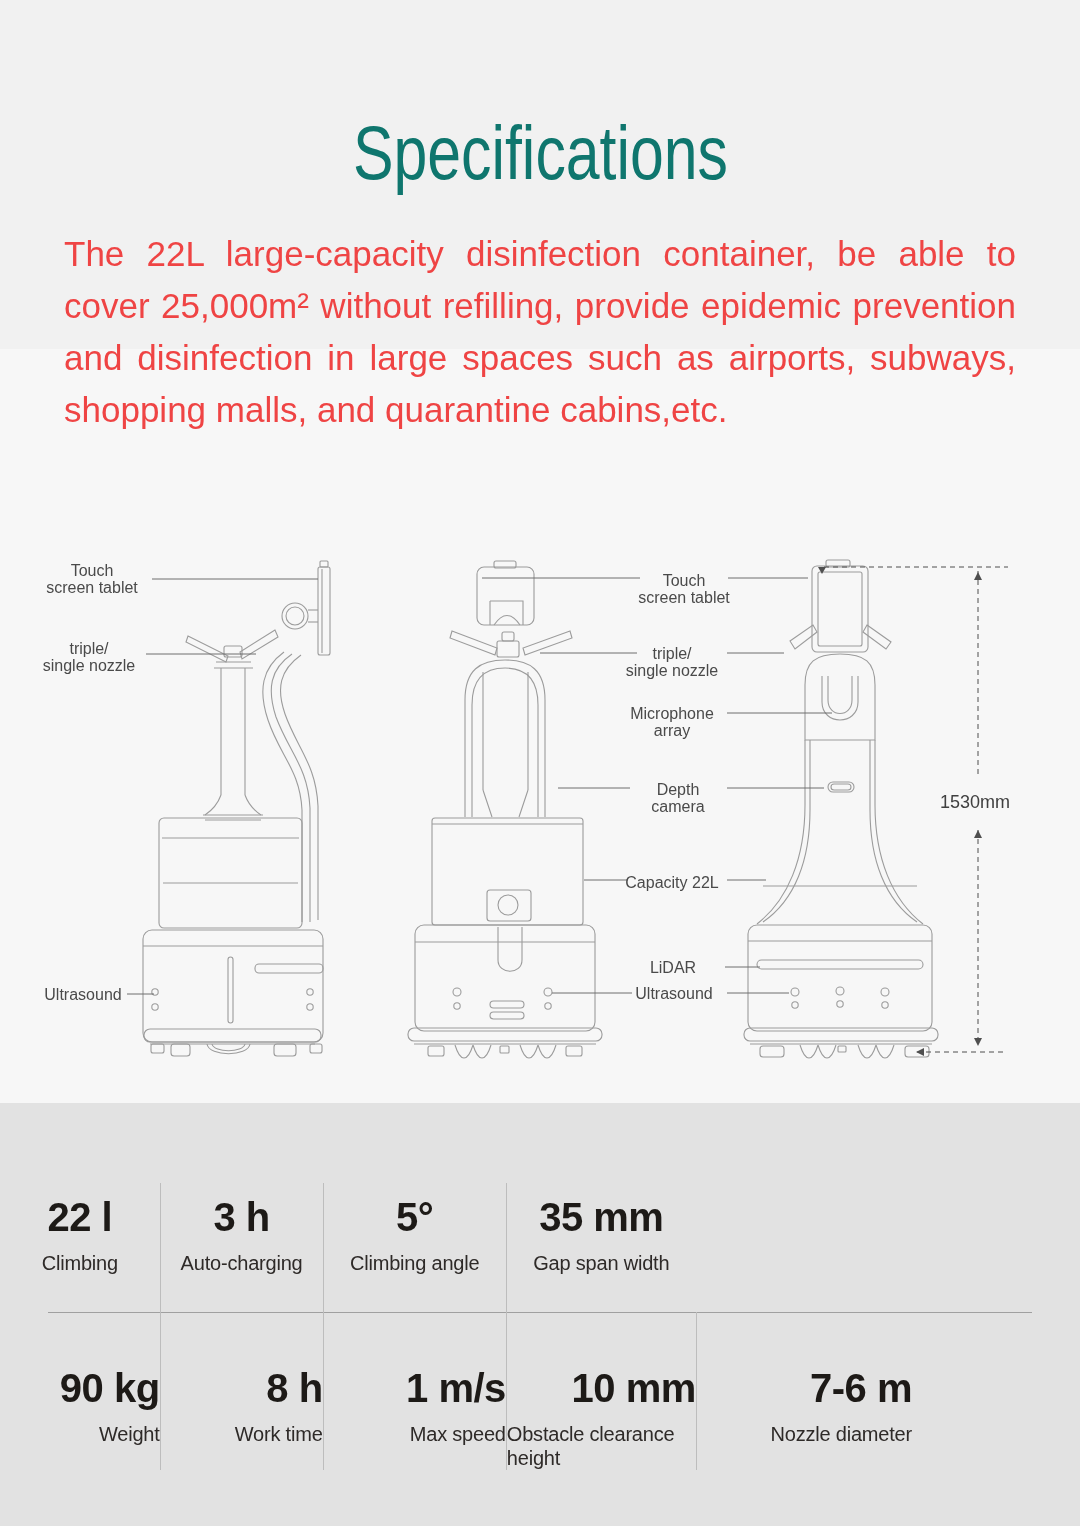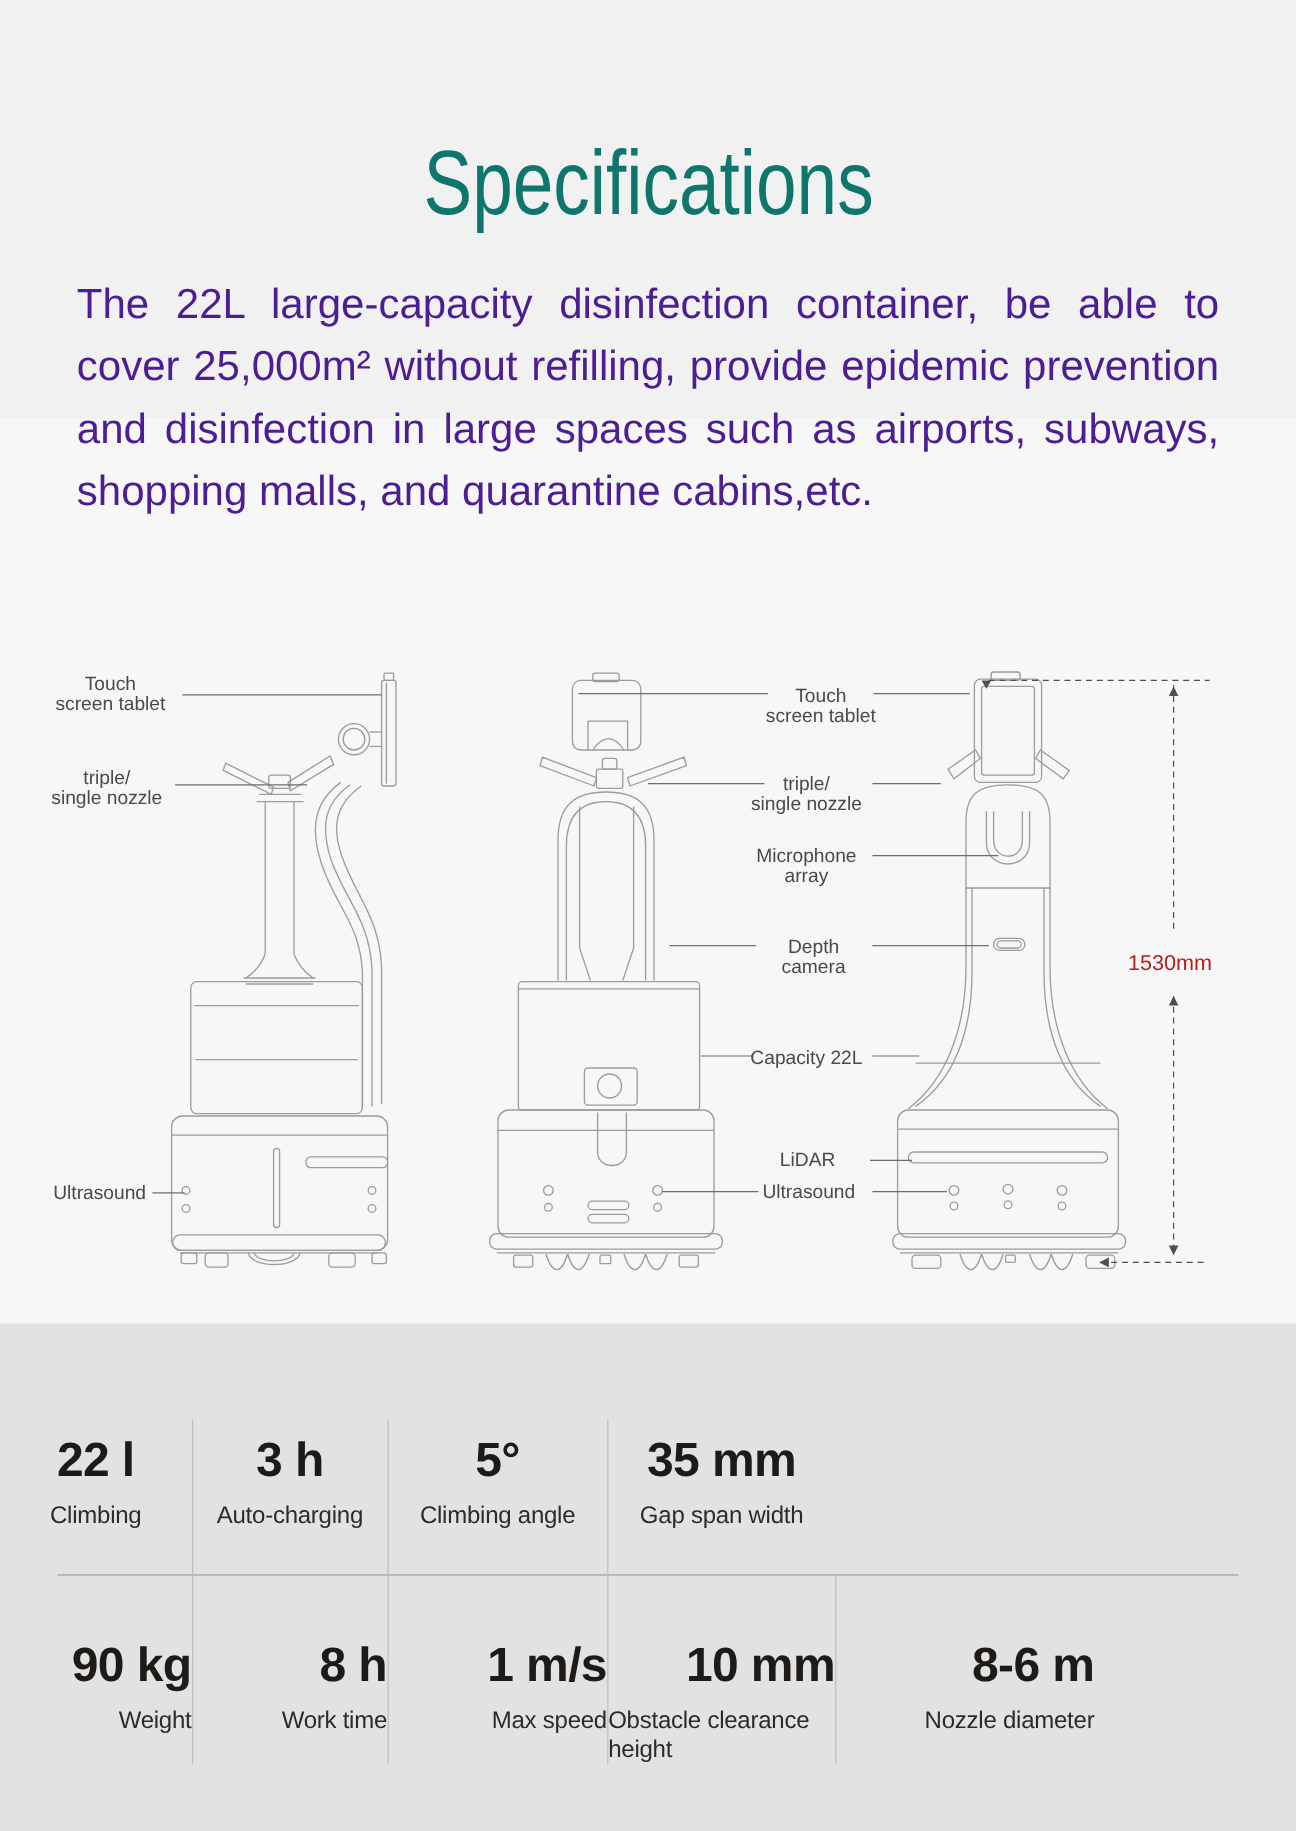--- a/index.html
+++ b/index.html
@@ -13,33 +13,33 @@
 
   .title{
     position:absolute; left:0; top:110px; width:1080px;
     text-align:center; font-size:76px; font-weight:400; color:#0f766e;
     line-height:86px; margin:0;
   }
   .title span{display:inline-block; transform:scaleX(0.80); transform-origin:50% 50%;}
 
   .description{
     position:absolute; left:64px; top:228px; width:952px;
-    font-size:35px; line-height:52px; color:#4c1d95;
+    font-size:35px; line-height:52px; color:#ef4444;
     text-align:justify; text-justify:inter-word; margin:0;
   }
 
   .diagram{position:absolute;left:0;top:540px;width:1080px;height:560px;}
   .diagram svg{position:absolute;left:0;top:0;}
 
   .callout{
     position:absolute; font-size:16px; line-height:17px; color:#4a4a4a;
     text-align:center; white-space:pre-line;
   }
   .dim-label{
-    position:absolute; font-size:18px; color:#b91c1c; text-align:center;
+    position:absolute; font-size:18px; color:#404040; text-align:center;
     background:#f7f7f7; padding:0 2px;
   }
 
   
   .spec-band{position:absolute;left:0;top:1103px;width:1080px;height:423px;}
   .spec-row{position:absolute;left:0;width:912px;display:grid;
             grid-template-columns:189fr 193fr 217fr 225fr 256fr;}
   .spec-row.row1{top:80px;height:129px;}
   .spec-row.row2{top:209px;height:125px;}
   .spec-cell{display:flex;flex-direction:column;align-items:center;}
@@ -285,18 +285,18 @@
       </div>
       <div class="spec-cell">
         <div class="spec-value">1 m/s</div>
         <div class="spec-label">Max speed</div>
       </div>
       <div class="spec-cell">
         <div class="spec-value">10 mm</div>
         <div class="spec-label">Obstacle clearance height</div>
       </div>
       <div class="spec-cell">
-        <div class="spec-value">8-6 m</div>
+        <div class="spec-value">7-6 m</div>
         <div class="spec-label">Nozzle diameter</div>
       </div>
     </div>
   </div>
 </div>
 
 </body></html>

